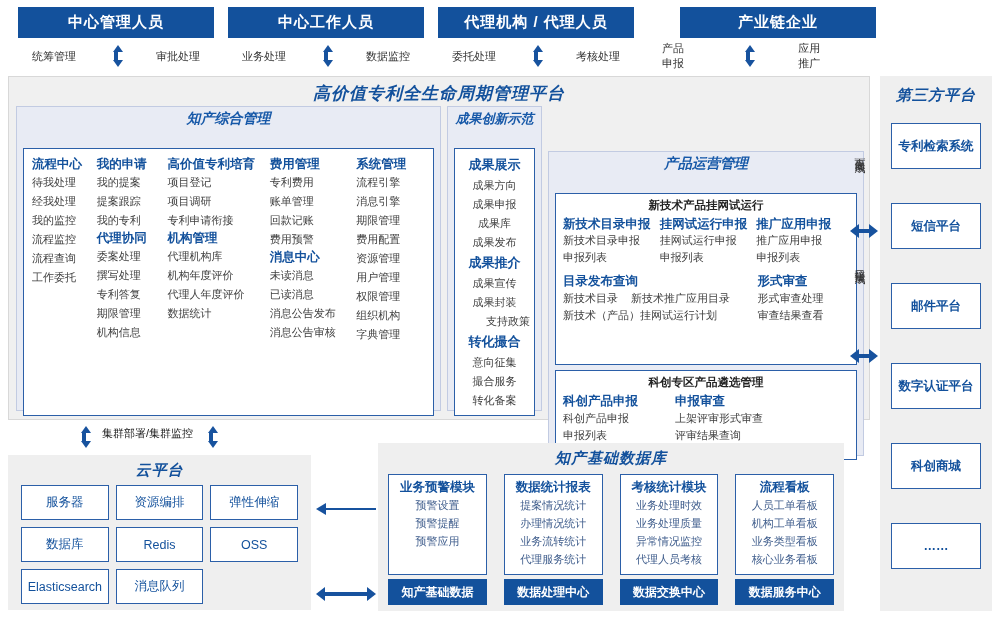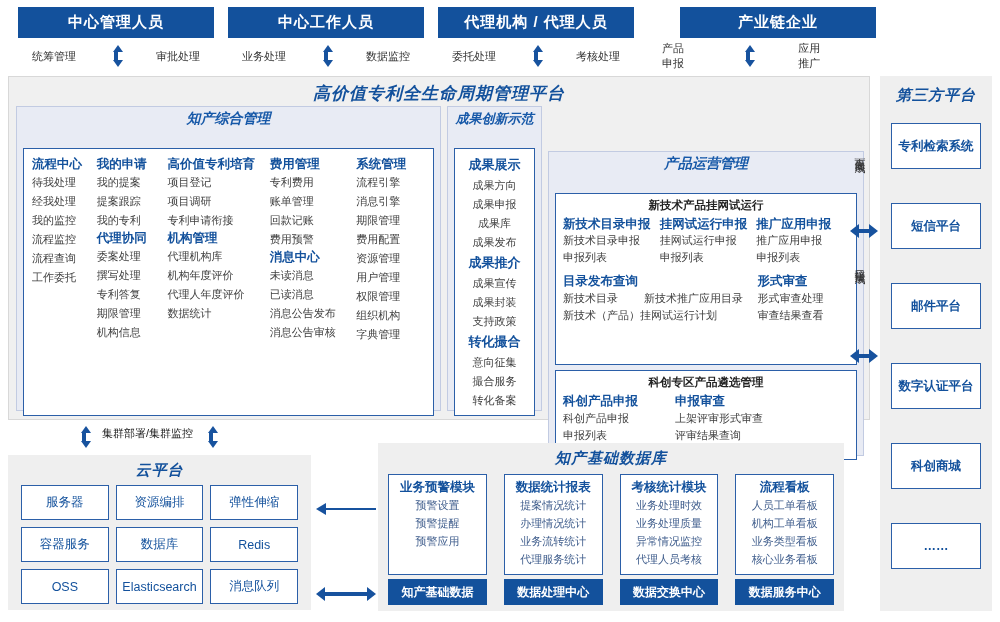--- a/index.html
+++ b/index.html
@@ -286,21 +286,21 @@
       <div class="white-box" style="margin:0 6px 6px 6px; height:268px; padding:5px 4px 0 4px;">
         <div id="ach-col" style="text-align:center;">
             <div class="col-head" style="text-align: center; font-size: 13px; line-height: 22px;">成果展示</div>
             <div class="leaf" style="text-align: center;">成果方向</div>
             <div class="leaf" style="text-align: center;">成果申报</div>
             <div class="leaf" style="text-align: center;">成果库</div>
             <div class="leaf" style="text-align: center;">成果发布</div>
             <div class="col-head" style="text-align: center; font-size: 13px; line-height: 22px;">成果推介</div>
             <div class="leaf" style="text-align: center;">成果宣传</div>
             <div class="leaf" style="text-align: center;">成果封装</div>
-            <div class="leaf" style="text-align: center;">支持政策</div>
+            <div class="leaf" style="text-align: right;">支持政策</div>
             <div class="col-head" style="text-align: center; font-size: 13px; line-height: 22px;">转化撮合</div>
             <div class="leaf" style="text-align: center;">意向征集</div>
             <div class="leaf" style="text-align: center;">撮合服务</div>
             <div class="leaf" style="text-align: center;">转化备案</div>
           </div>
       </div>
     </div>
 
     <div class="group-box abs" style="left:539px; top:29px; width:316px; height:305px;margin-top:45px;">
       <div class="group-title">产品运营管理</div>
@@ -320,21 +320,21 @@
             </div>
             <div style="width: 96px;">
               <div class="col-head" style="white-space: normal; line-height: 16px;">推广应用申报</div>
               <div class="leaf" style="line-height: 17px;">推广应用申报</div>
               <div class="leaf" style="line-height: 17px;">申报列表</div>
             </div>
           </div>
         <div id="po-row2" style="display:flex; margin-top:7px;">
             <div style="width: 204px;">
               <div class="col-head">目录发布查询</div>
-              <div class="leaf" style="line-height: 17px; display: flex; gap: 26px;">
+              <div class="leaf" style="line-height: 17px; display: flex; gap: 13px;">
                 <span>新技术目录</span>
                 <span>新技术推广应用目录</span>
               </div>
               <div class="leaf" style="line-height: 17px;">新技术（产品）挂网试运行计划</div>
             </div>
             <div style="width: 96px;">
               <div class="col-head">形式审查</div>
               <div class="leaf" style="line-height: 17px;">形式审查处理</div>
               <div class="leaf" style="line-height: 17px;">审查结果查看</div>
             </div>
@@ -394,21 +394,20 @@
         <i></i>
       </div>
   </div>
 
   <div class="cloud-panel abs" style="left:8px; top:455px; width:303px; height:155px;">
     <div class="cloud-title" style="padding:6px 0 5px;">云平台</div>
     <div id="cloud-grid" style="display:grid; grid-template-columns:repeat(3,1fr); gap:7px; padding:0 13px;">
         <div class="cloud-cell" style="height: 35px;">服务器</div>
         <div class="cloud-cell" style="height: 35px;">资源编排</div>
         <div class="cloud-cell" style="height: 35px;">弹性伸缩</div>
-        <div class="cloud-cell" style="height: 35px;">容器服务</div>
         <div class="cloud-cell" style="height: 35px;">数据库</div>
         <div class="cloud-cell" style="height: 35px;">Redis</div>
         <div class="cloud-cell" style="height: 35px;">OSS</div>
         <div class="cloud-cell" style="height: 35px;">Elasticsearch</div>
         <div class="cloud-cell" style="height: 35px;">消息队列</div>
       </div>
   </div>
 
   <div class="hleft-arrow abs" style="left:316px; top:475px; width:60px;">
       <i></i>

